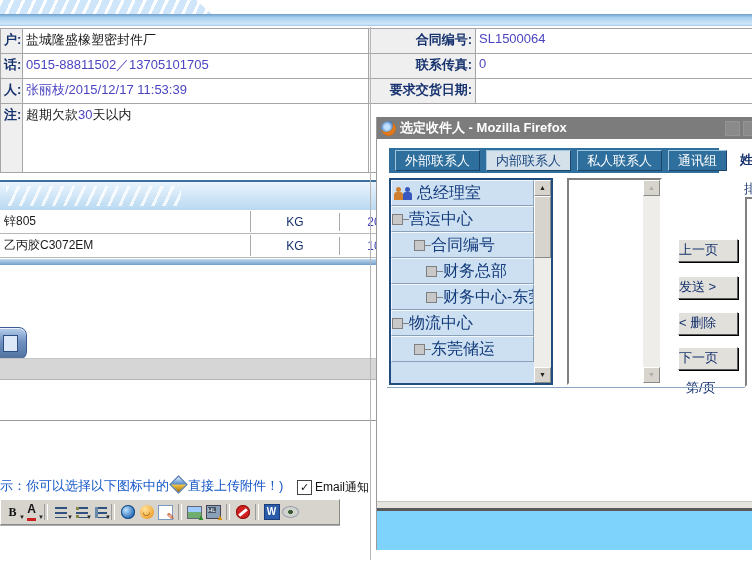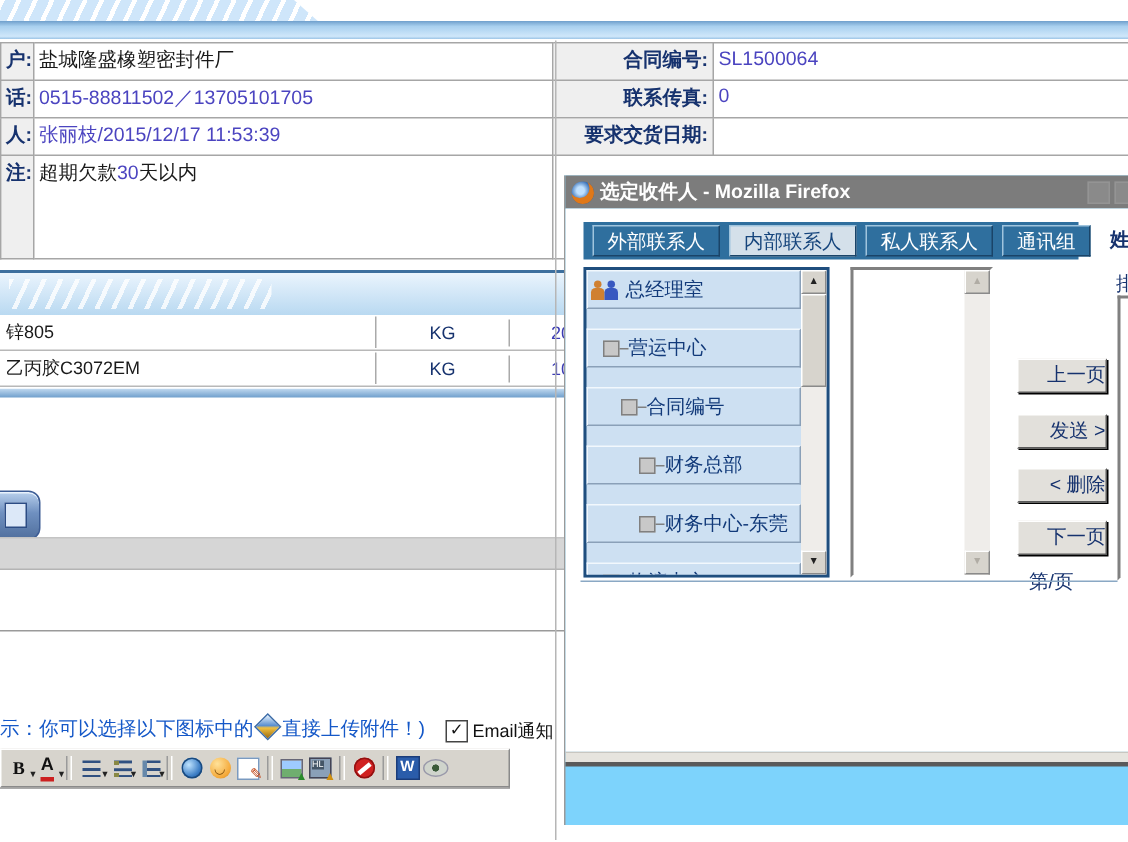--- a/index.html
+++ b/index.html
@@ -96,45 +96,45 @@
   .pop-content{position:relative;height:362px;background:#fff;}
   
   .tabbar{position:absolute;left:12px;top:9px;width:330px;height:25px;background:#2f6f9e;display:flex;align-items:center;padding-left:6px;box-sizing:border-box;}
   .ptab{height:19px;line-height:19px;text-align:center;color:#fff;font-size:13px;background:#2f6f9e;
     border:1px solid;border-color:#9fc4dd #1a4468 #1a4468 #9fc4dd;margin-right:6px;padding:0 9px;white-space:nowrap;}
   .ptab.sel{background:#d4e0ea;color:#16457c;}
   .tab-partial{position:absolute;left:363px;top:12px;color:#16326e;font-weight:bold;font-size:13px;white-space:nowrap;}
   
   .treebox{position:absolute;left:12px;top:39px;width:164px;height:207px;border:2px solid #1f4e7e;background:#cde0f2;box-sizing:border-box;overflow:hidden;}
   .treerows{position:absolute;left:0;top:0;width:143px;}
-  .trow{height:24px;margin-bottom:13px;background:#cde0f2;border:1px solid;border-color:#f2f8fd #8aa0b8 #8aa0b8 #f2f8fd;
-    display:flex;align-items:center;color:#123a7a;font-size:13px;white-space:nowrap;overflow:hidden;text-align:center;}
+  .trow{height:24px;margin-bottom:0;background:#cde0f2;border:1px solid;border-color:#f2f8fd #8aa0b8 #8aa0b8 #f2f8fd;
+    display:flex;align-items:center;color:#123a7a;font-size:16px;white-space:nowrap;overflow:hidden;text-align:center;}
   .node{width:9px;height:9px;background:#c8c8c8;border:1px solid #808080;margin-right:0;flex:none;}
   .node::after{content:"";display:block;}
   .nline{width:6px;height:1px;background:#808080;flex:none;}
-  .ind1{padding-left:10px;} .ind2{padding-left:22px;} .ind3{padding-left:34px;}
+  .ind1{padding-left:0;} .ind2{padding-left:22px;} .ind3{padding-left:34px;}
   .people{width:22px;height:14px;position:relative;flex:none;margin:0 2px 0 1px;}
   .people i{position:absolute;bottom:0;width:9px;height:8px;border-radius:3px 3px 0 0;}
   .people i::before{content:"";position:absolute;left:2px;top:-5px;width:5px;height:5px;border-radius:50%;background:inherit;}
   .people .pa{left:1px;background:#d08030;}
   .people .pb{left:10px;background:#3858c0;}
   
   .vsb{position:absolute;top:0;right:0;width:17px;height:100%;background:#efedea;}
   .sb-btn{position:absolute;left:0;width:17px;height:16px;background:#d7d4cd;border:1px solid;border-color:#fff #8a8a8a #8a8a8a #fff;
     box-sizing:border-box;font-size:7px;text-align:center;line-height:13px;color:#222;}
   .sb-up{top:0;} .sb-dn{bottom:0;}
   .sb-thumb{position:absolute;left:0;top:16px;width:17px;height:62px;background:#d7d4cd;border:1px solid;border-color:#fff #8a8a8a #8a8a8a #fff;box-sizing:border-box;}
   .sb-btn.dis{color:#b0aca4;}
   
   .sellist{position:absolute;left:190px;top:39px;width:95px;height:207px;background:#fff;
     border:2px solid;border-color:#808080 #fff #fff #808080;box-sizing:border-box;}
   
   .btncol{position:absolute;left:301px;top:39px;width:64px;}
   .pbtn{position:absolute;left:0;width:58px;height:21px;background:#e2e0db;color:#16326e;font-size:13px;
-    border:1px solid;border-color:#fff #5a5a5a #5a5a5a #fff;box-shadow:1px 1px 0 #000;text-align:right;line-height:20px;white-space:nowrap;}
+    border:1px solid;border-color:#fff #5a5a5a #5a5a5a #fff;box-shadow:1px 1px 0 #000;text-align:left;line-height:20px;white-space:nowrap;}
   .pagelbl{position:absolute;left:8px;top:201px;color:#16326e;font-size:13px;}
   .tree-hr{position:absolute;left:10px;top:248px;width:358px;border-top:1px solid #8aa8c4;}
   .right-partial{position:absolute;left:367px;top:41px;color:#16326e;font-size:13px;}
   .right-listedge{position:absolute;left:368px;top:58px;width:30px;height:190px;background:#fff;
     border:2px solid;border-color:#808080 #fff #fff #808080;box-sizing:border-box;}
   .pop-bottom{height:6px;background:#e6e4de;border-top:1px solid #c8c6c0;}
   .pop-bottom2{height:3px;background:#5a5a5a;}
 </style>
 </head>
 <body>

